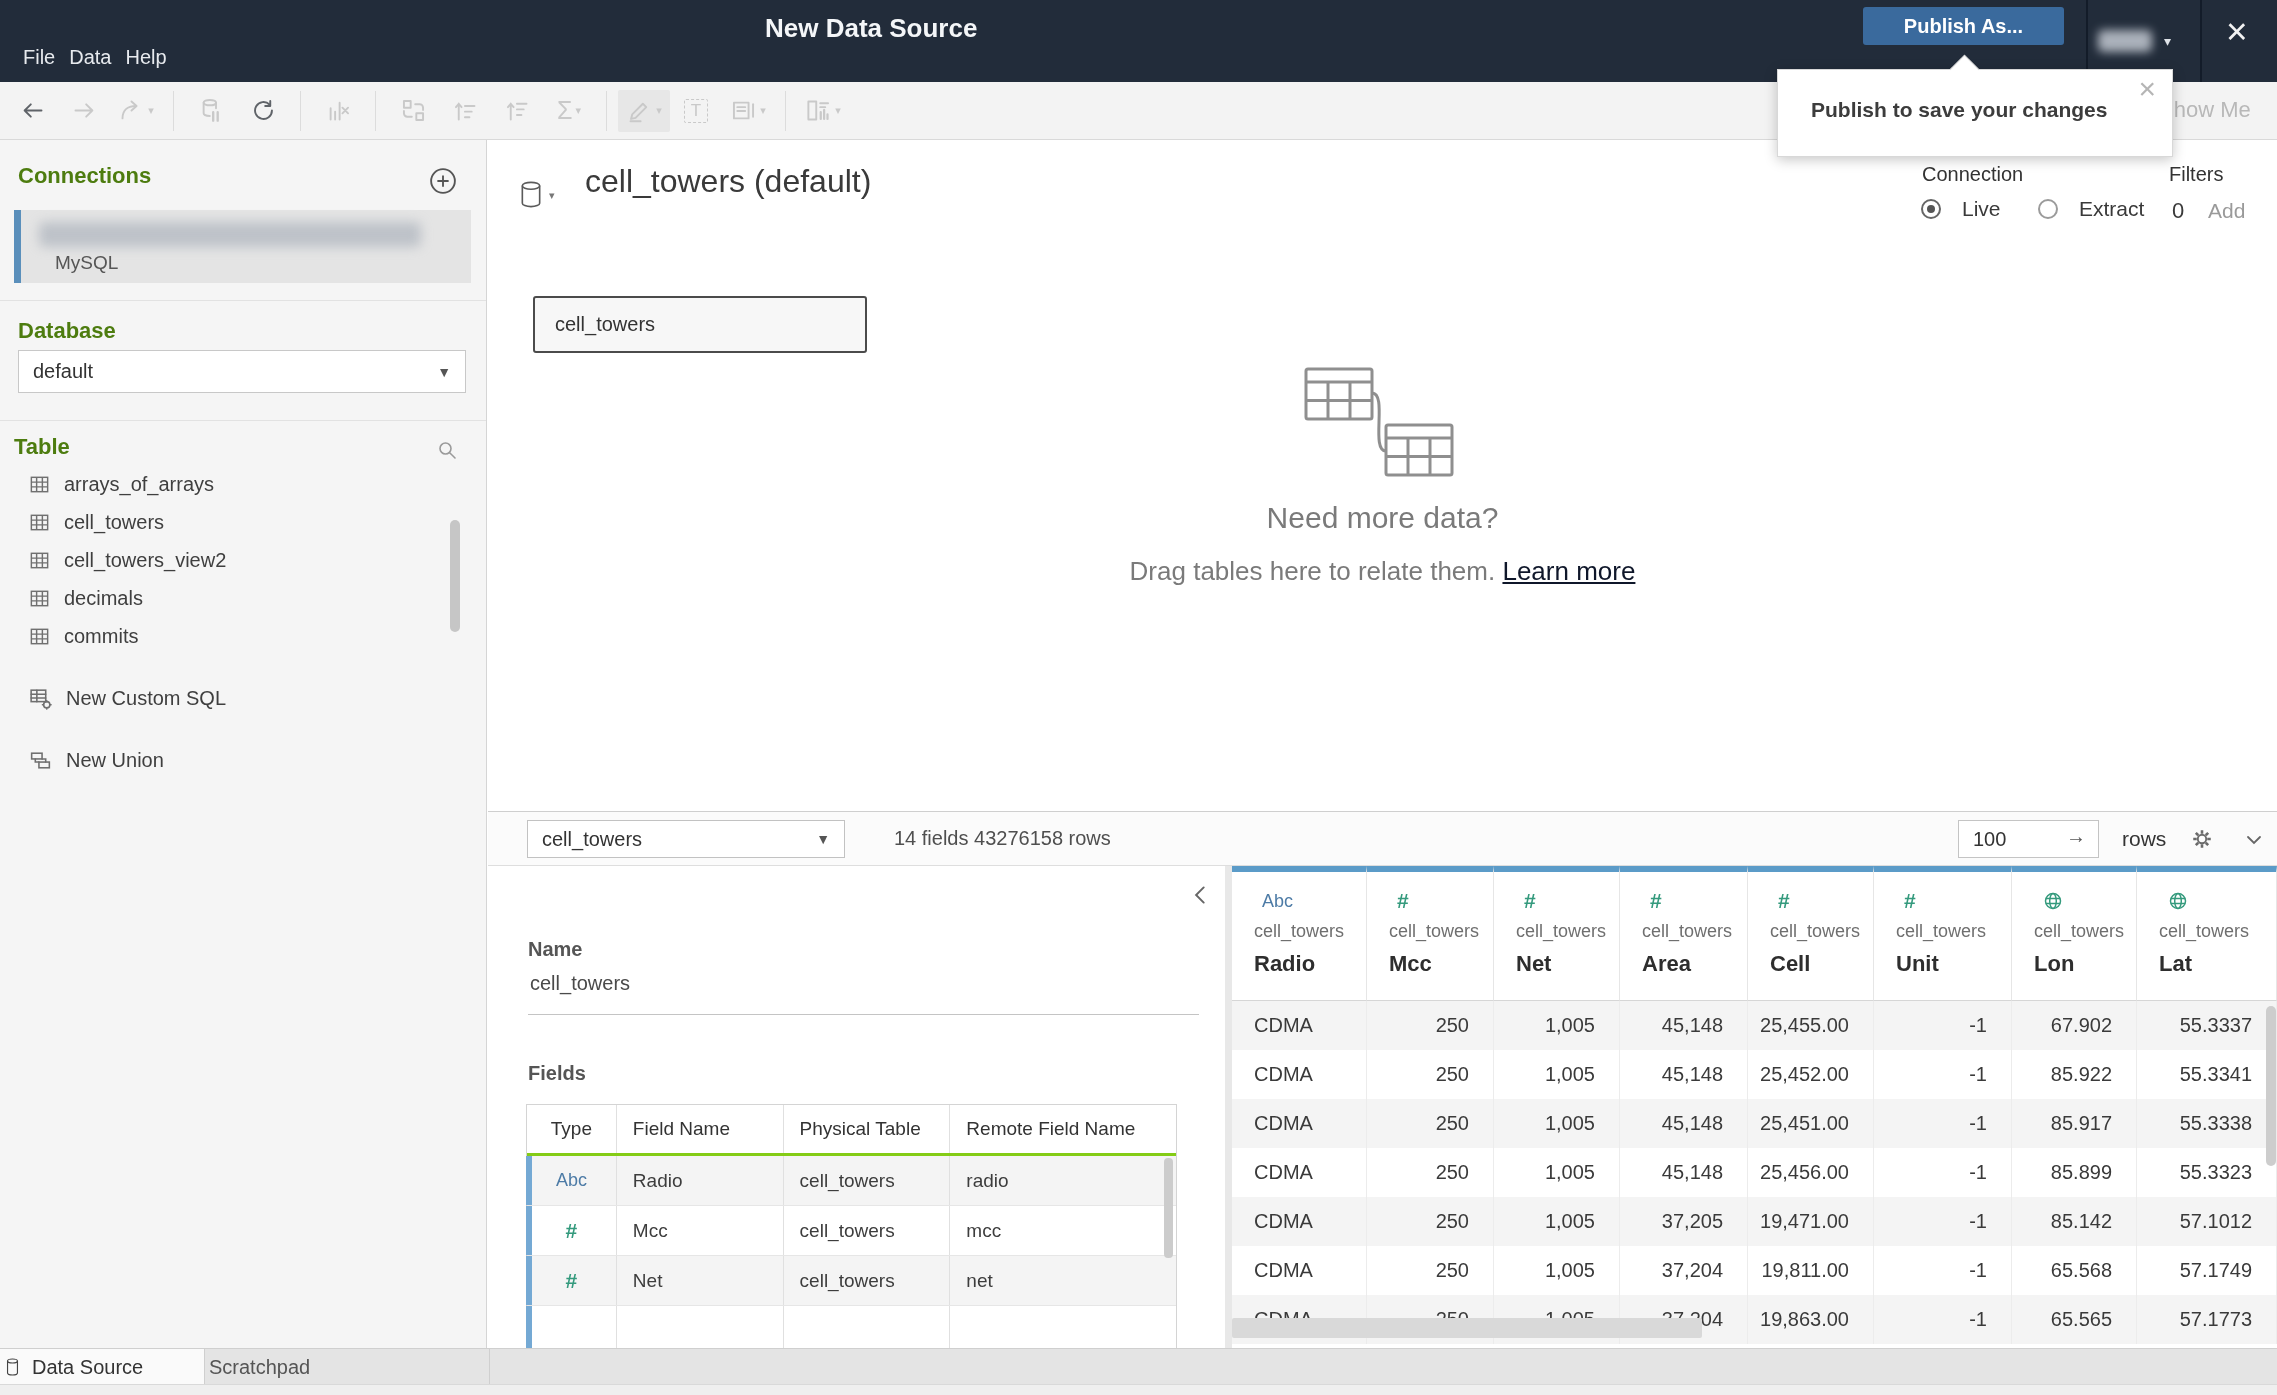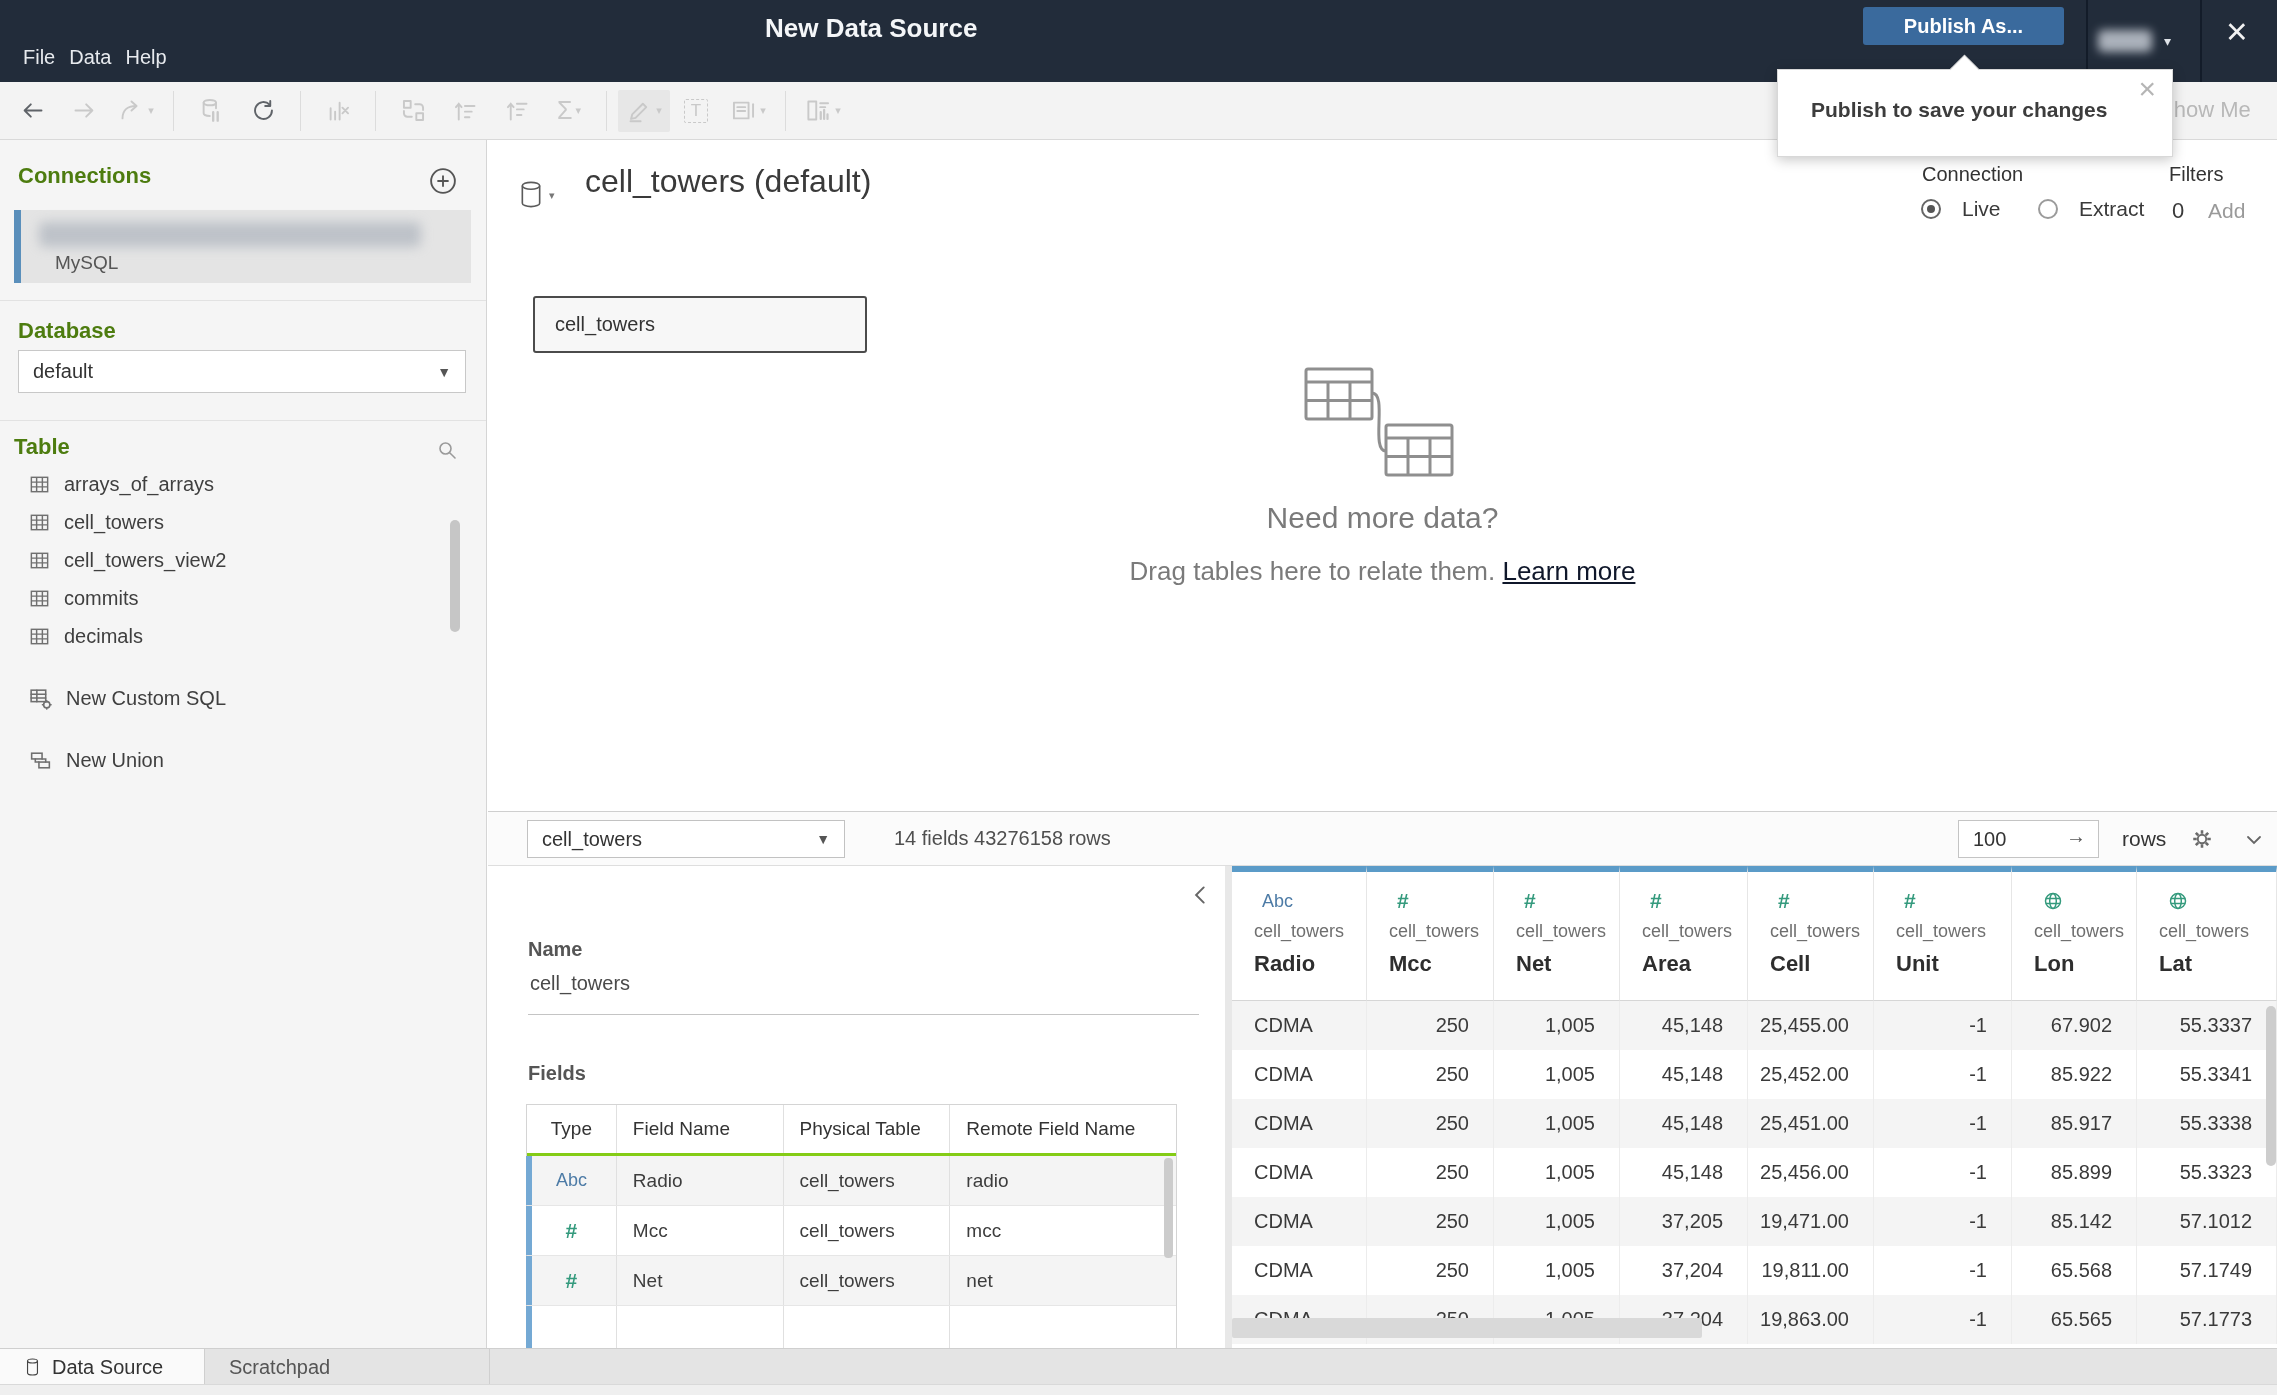--- a/index.html
+++ b/index.html
@@ -139,21 +139,21 @@
        line-height:49px;overflow:hidden;white-space:nowrap;}
   .g-cell.left{padding-left:22px;text-align:left;}
   .g-cell.right{padding-right:24px;text-align:right;}
   .grid-hscroll{position:absolute;left:0;top:452px;width:470px;height:20px;background:#d9d9d9;border-radius:2px;}
   .grid-vscroll{position:absolute;left:1034px;top:140px;width:10px;height:160px;background:#cdcdcd;border-radius:5px;}
 
   
   .tabbar{position:absolute;left:0;top:1348px;width:100%;height:36px;background:#e4e4e4;
        border-top:1px solid #cfcfcf;box-sizing:border-box;}
   .tab{position:absolute;top:0;height:36px;display:flex;align-items:center;gap:11px;font-size:20px;color:#555;
-       box-sizing:border-box;border-right:1px solid #cfcfcf;padding-left:24px;}
+       box-sizing:border-box;border-right:1px solid #cfcfcf;padding-left:4px;}
   .tab.active{background:#fafafa;color:#333;}
   .tab svg{width:17px;height:20px;stroke:#444;fill:none;stroke-width:1.6;}
   .tab1{left:0;width:205px;} .tab2{left:205px;width:285px;background:#e4e4e4;}
   .bottomstrip{position:absolute;left:0;top:1384px;width:100%;height:11px;background:#efefef;border-top:1px solid #d9d9d9;}
 
   
   .tooltip{position:absolute;left:1777px;top:69px;width:396px;height:88px;background:#fff;
        border:1px solid #d8d8d8;box-shadow:0 3px 12px rgba(0,0,0,.22);z-index:50;box-sizing:border-box;}
   .tt-caret{position:absolute;left:176px;top:-11px;width:20px;height:20px;background:#fff;
        border-left:1px solid #d8d8d8;border-top:1px solid #d8d8d8;transform:rotate(45deg);}
@@ -324,28 +324,28 @@
             <rect x="3.5" y="4.5" width="17" height="15"></rect>
             <path d="M3.5 9.5h17M3.5 14.5h17M9 4.5v15M15 4.5v15"></path>
           </svg>
           <span class="si-lb">cell_towers_view2</span>
         </div>
         <div class="side-item">
           <svg viewBox="0 0 24 24">
             <rect x="3.5" y="4.5" width="17" height="15"></rect>
             <path d="M3.5 9.5h17M3.5 14.5h17M9 4.5v15M15 4.5v15"></path>
           </svg>
-          <span class="si-lb">commits</span>
+          <span class="si-lb">decimals</span>
         </div>
         <div class="side-item">
           <svg viewBox="0 0 24 24">
             <rect x="3.5" y="4.5" width="17" height="15"></rect>
             <path d="M3.5 9.5h17M3.5 14.5h17M9 4.5v15M15 4.5v15"></path>
           </svg>
-          <span class="si-lb">decimals</span>
+          <span class="si-lb">commits</span>
         </div>
       </div>
     <div class="side-scroll"></div>
     <div class="side-action" style="top:546px;">
       <svg viewBox="0 0 24 24">
           <rect x="3" y="4" width="14" height="11"></rect>
           <path d="M3 8h14M8.5 4v11M3 11.5h14"></path>
           <circle cx="18" cy="18" r="3"></circle>
           <path d="M18 13.8v1.2M18 21v1.2M13.8 18H15M21 18h1.2" stroke-width="1.3"></path>
         </svg>

